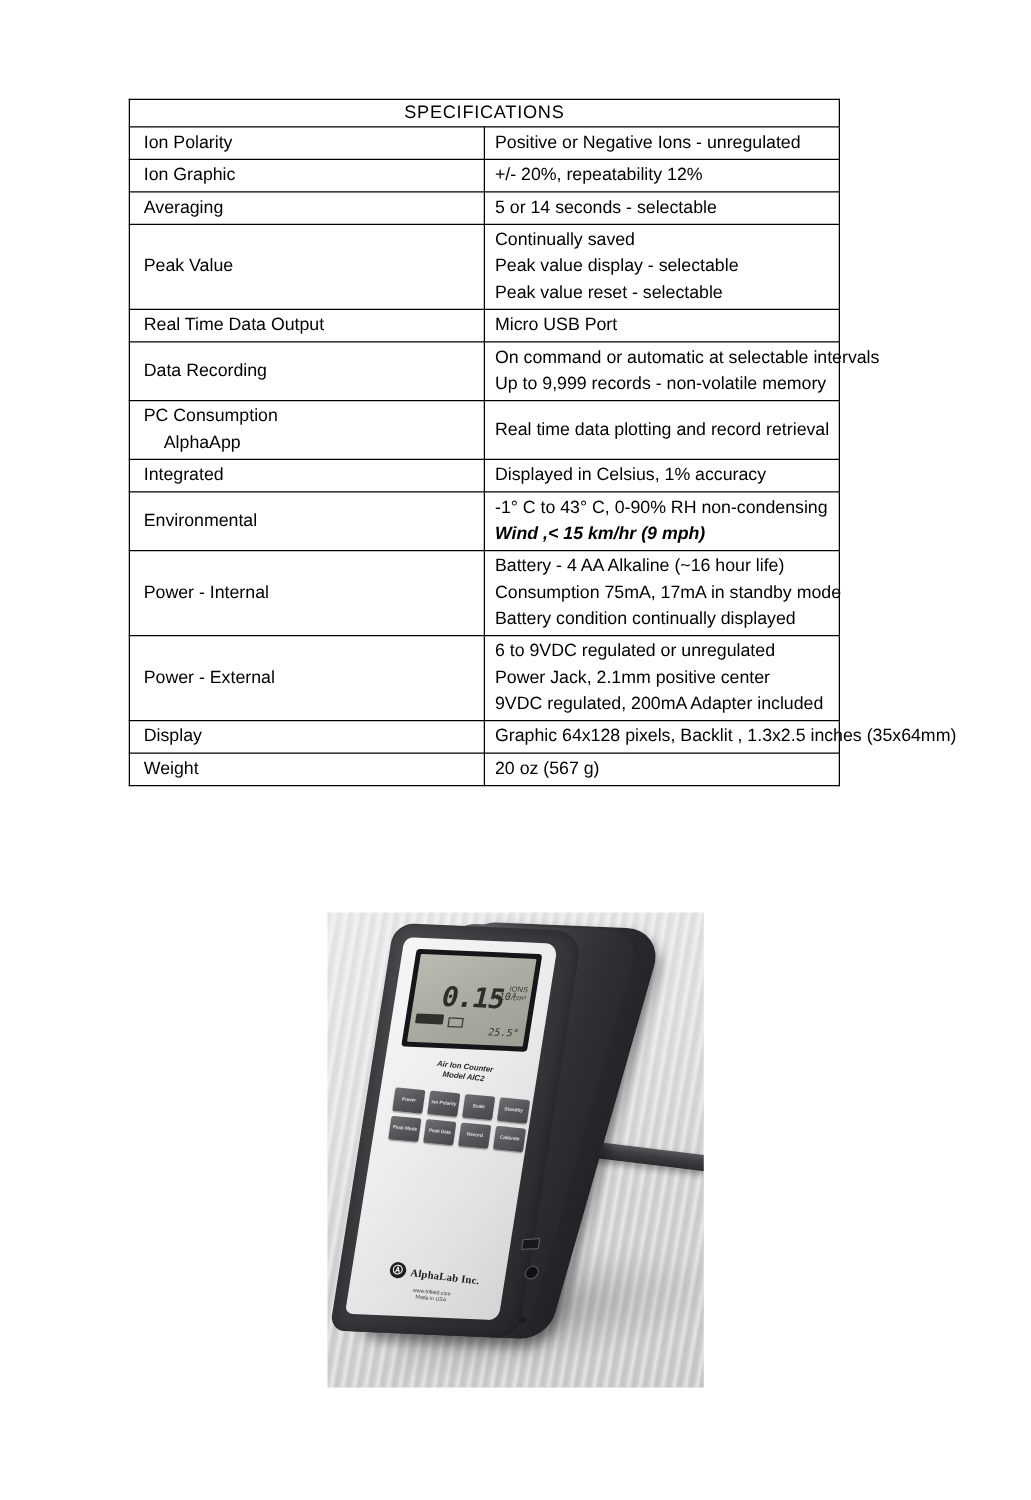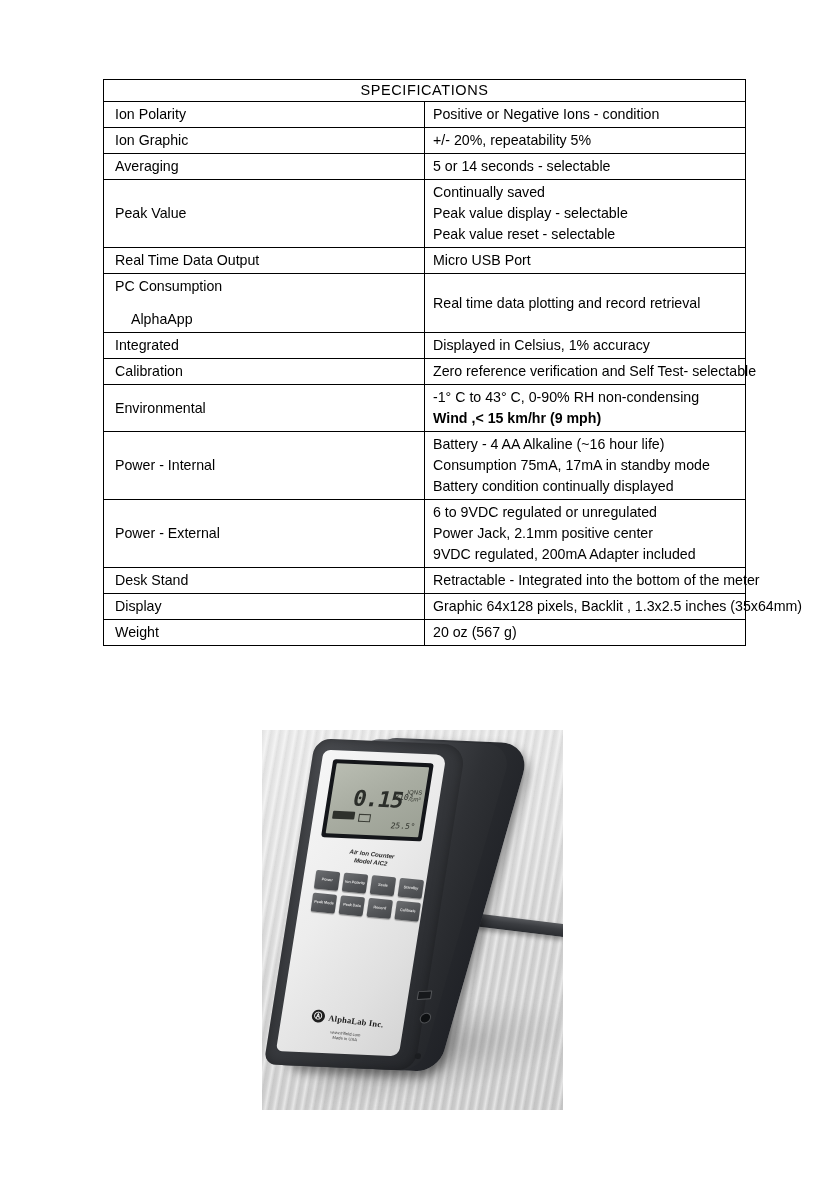--- a/index.html
+++ b/index.html
@@ -14,21 +14,21 @@
     font-family: "Liberation Sans", sans-serif;
     color: #000000;
     overflow: hidden;
   }
 
   
   #spec-table-wrap {
     position: absolute;
     left: 103px;
     top: 79px;
-    width: 643px;
+    width: 569px;
   }
   table.spec {
     border-collapse: collapse;
     width: 100%;
     table-layout: fixed;
     background: #fff;
   }
   table.spec td, table.spec th {
     border: 1.4px solid #000;
     padding: 0;
@@ -52,22 +52,22 @@
   }
   .val {
     padding: 2px 0 2px 8px !important;
     font-size: 14.2px;
     line-height: 21px;
   }
   .val .line, .lbl .line {
     display: block;
     white-space: nowrap;
   }
-  .lbl .indent { padding-left: 16px; display: block; margin-top: 12px; }
-  .bold { font-weight: bold; }
+  .lbl .indent { padding-left: 16px; display: block; }
+  .bold { font-weight: bold; font-style: italic; }
 
   
   #photo {
     position: absolute;
     left: 262px;
     top: 730px;
     width: 301px;
     height: 380px;
     overflow: hidden;
     background:
@@ -314,32 +314,32 @@
 
       <tr>
         <td class="hdr-cell" colspan="2">SPECIFICATIONS</td>
       </tr>
 
       <tr>
         <td class="lbl">
             <span class="line">Ion Polarity</span>
           </td>
         <td class="val">
-            <span class="line">Positive or Negative Ions - condition</span>
+            <span class="line">Positive or Negative Ions - unregulated</span>
           </td>
       </tr>
 
 
 
       <tr>
         <td class="lbl">
             <span class="line">Ion Graphic</span>
           </td>
         <td class="val">
-            <span class="line">+/- 20%, repeatability 5%</span>
+            <span class="line">+/- 20%, repeatability 12%</span>
           </td>
       </tr>
 
       <tr>
         <td class="lbl">
             <span class="line">Averaging</span>
           </td>
         <td class="val">
             <span class="line">5 or 14 seconds - selectable</span>
           </td>
@@ -358,48 +358,49 @@
 
       <tr>
         <td class="lbl">
             <span class="line">Real Time Data Output</span>
           </td>
         <td class="val">
             <span class="line">Micro USB Port</span>
           </td>
       </tr>
 
+      <tr>
+        <td class="lbl">
+            <span class="line">Data Recording</span>
+          </td>
+        <td class="val">
+          <span class="line">On command or automatic at selectable intervals</span>
+          <span class="line">Up to 9,999 records - non-volatile memory</span>
+        </td>
+      </tr>
 
       <tr>
         <td class="lbl">
           <span class="line">PC Consumption</span>
           <span class="line indent">AlphaApp</span>
         </td>
         <td class="val">
             <span class="line">Real time data plotting and record retrieval</span>
           </td>
       </tr>
 
       <tr>
         <td class="lbl">
             <span class="line">Integrated</span>
           </td>
         <td class="val">
             <span class="line">Displayed in Celsius, 1% accuracy</span>
           </td>
       </tr>
 
-      <tr>
-        <td class="lbl">
-            <span class="line">Calibration</span>
-          </td>
-        <td class="val">
-            <span class="line">Zero reference verification and Self Test- selectable</span>
-          </td>
-      </tr>
 
       <tr>
         <td class="lbl">
             <span class="line">Environmental</span>
           </td>
         <td class="val">
           <span class="line">-1° C to 43° C, 0-90% RH non-condensing</span>
           <span class="line bold">Wind ,&lt; 15 km/hr (9 mph)</span>
         </td>
       </tr>
@@ -420,28 +421,20 @@
             <span class="line">Power - External</span>
           </td>
         <td class="val">
           <span class="line">6 to 9VDC regulated or unregulated</span>
           <span class="line">Power Jack, 2.1mm positive center</span>
           <span class="line">9VDC regulated, 200mA Adapter included</span>
         </td>
       </tr>
 
 
-      <tr>
-        <td class="lbl">
-            <span class="line">Desk Stand</span>
-          </td>
-        <td class="val">
-            <span class="line">Retractable - Integrated into the bottom of the meter</span>
-          </td>
-      </tr>
 
       <tr>
         <td class="lbl">
             <span class="line">Display</span>
           </td>
         <td class="val">
             <span class="line">Graphic 64x128 pixels, Backlit , 1.3x2.5 inches (35x64mm)</span>
           </td>
       </tr>
 

